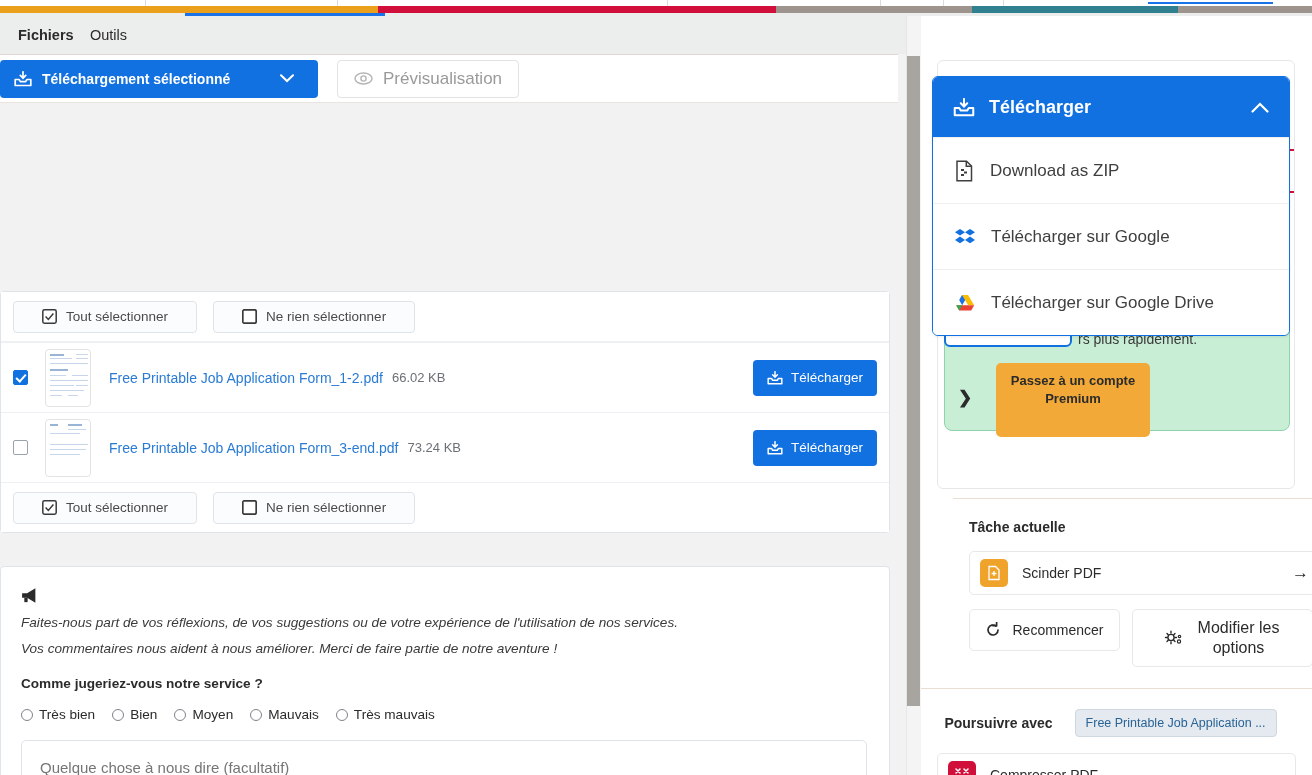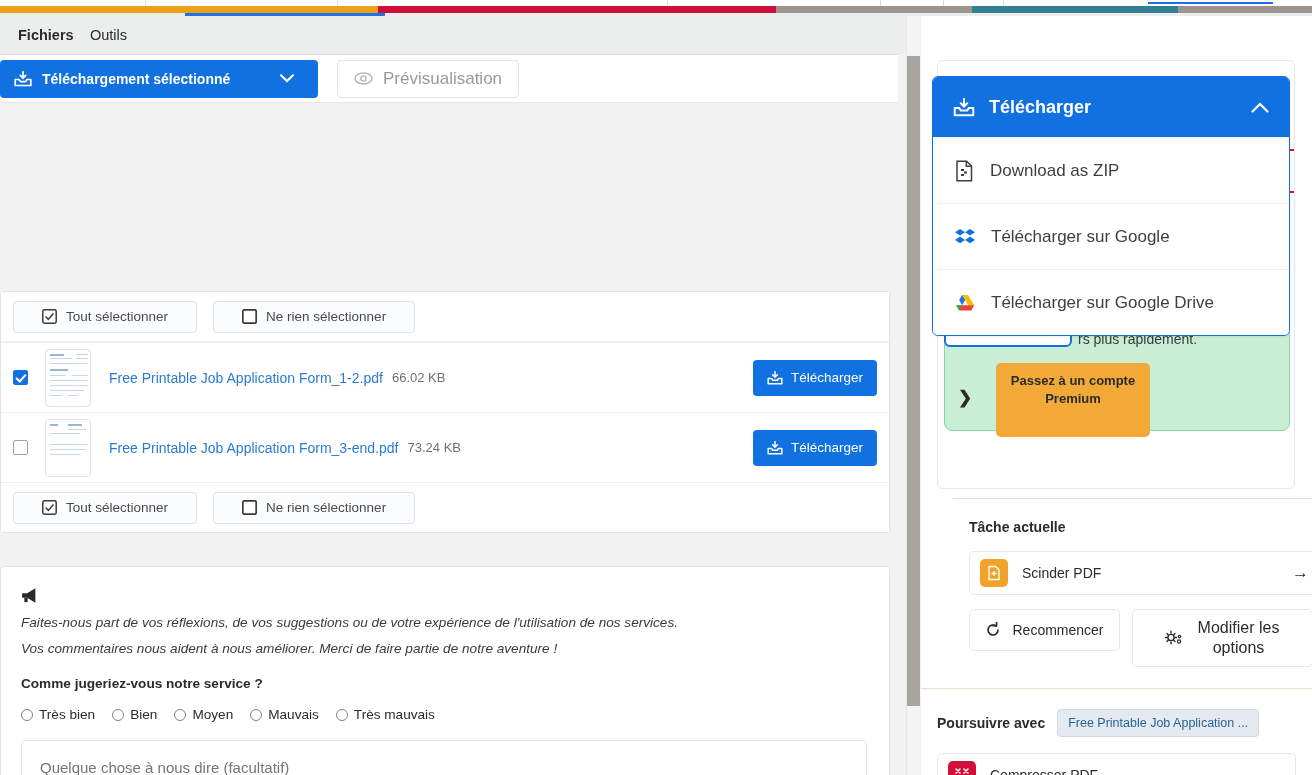--- a/index.html
+++ b/index.html
@@ -215,21 +215,21 @@
     font-size:14px; color:#2b2b2b; font-family:"Liberation Sans", sans-serif; cursor:pointer;
   }
   #btn-options {
     flex:0 0 181px; height:58px; border:1px solid #e6e8ea; border-radius:5px; background:#fff;
     display:flex; align-items:center; gap:12px; padding:0 30px;
     font-size:16px; color:#2b2b2b; line-height:1.25; font-family:"Liberation Sans", sans-serif; cursor:pointer;
   }
 
   
   #contsec { position:absolute; left:0; top:672px; width:391px; border-top:1px solid #e8ded4; }
-  #controw { display:flex; align-items:center; padding:20px 28px 0 16px; gap:12px; }
+  #controw { display:flex; align-items:center; padding:20px 28px 0 16px; gap:22px;justify-content:center; }
   #cont-label { font-size:14px; font-weight:700; color:#2b2b2b; }
   #cont-chip {
     background:#e4eaef; border:1px solid #ced8e0; border-radius:4px;
     padding:6px 10px; font-size:12.5px; color:#2a6496; white-space:nowrap;
   }
   #cont-task { margin:16px 16px 0 16px; }
 
   
   svg { display:block; }
 </style>

